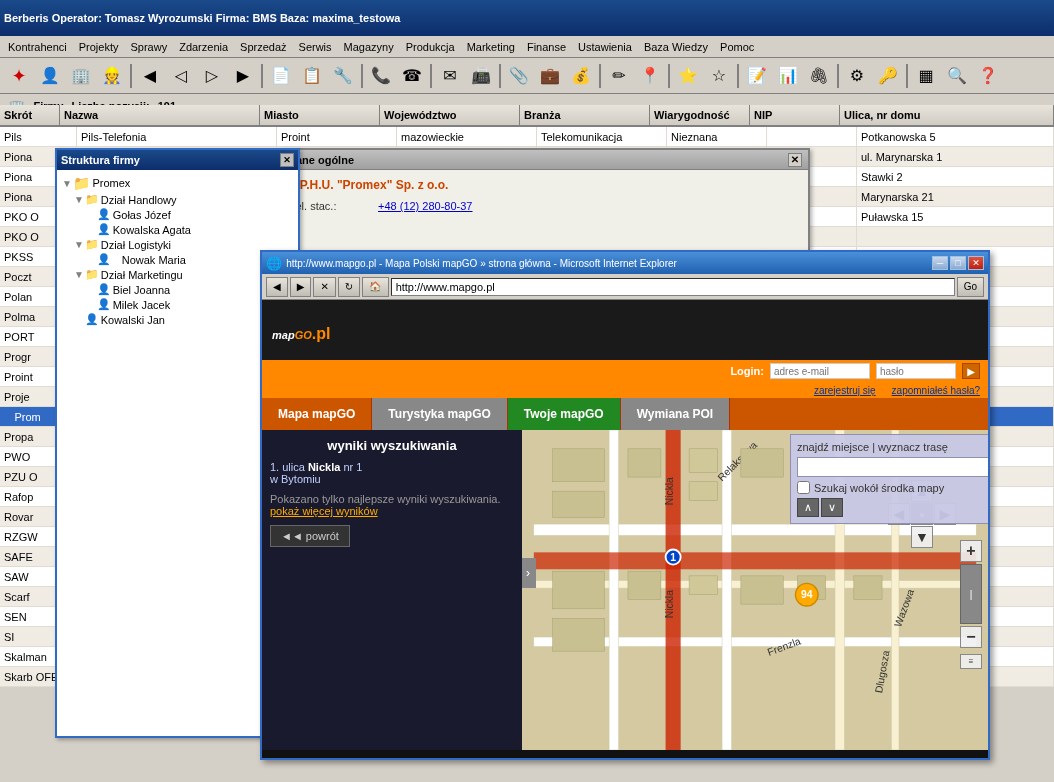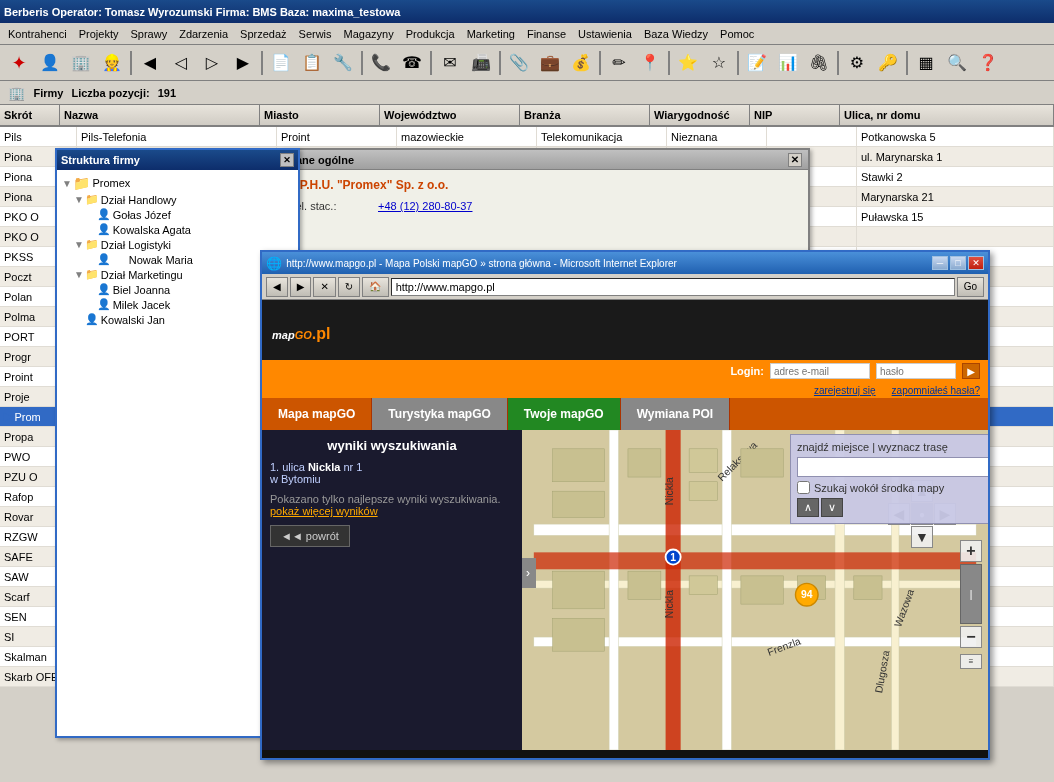--- a/index.html
+++ b/index.html
@@ -2,21 +2,21 @@
 <html><head>
   <meta charset="utf-8">
   <style>
     * { box-sizing: border-box; margin: 0; padding: 0; font-family: 'Tahoma', Arial, sans-serif; font-size: 11px; }
     body { background: #d4d0c8; overflow: hidden; width: 1054px; height: 782px; position: relative; }
 
     
     .title-bar {
       background: linear-gradient(to bottom, #1a4a8a, #0d2d6b);
       color: white;
-      height: 23px;
+      height: 36px;
       display: flex;
       align-items: center;
       padding: 0 4px;
       font-size: 11px;
       font-weight: bold;
     }
 
     
     .menu-bar {
       background: #d4d0c8;
@@ -821,21 +821,21 @@
       <span style="margin-left:2px;">Kowalska Agata</span>
     </div>
     <div class="tree-item indent-1">
       <span class="tree-expand">▼</span>
       <span style="color:#f0c040;">📁</span>
       <span style="margin-left:2px;">Dział Logistyki</span>
     </div>
     <div class="tree-item indent-2">
       <span class="tree-expand">&nbsp;</span>
       <span>👤</span>
-      <span style="margin-left:18px;">Nowak Maria</span>
+      <span style="margin-left:11px;">Nowak Maria</span>
     </div>
     <div class="tree-item indent-1">
       <span class="tree-expand">▼</span>
       <span style="color:#f0c040;">📁</span>
       <span style="margin-left:2px;">Dział Marketingu</span>
     </div>
     <div class="tree-item indent-2">
       <span class="tree-expand">&nbsp;</span>
       <span>👤</span>
       <span style="margin-left:2px;">Biel Joanna</span>

